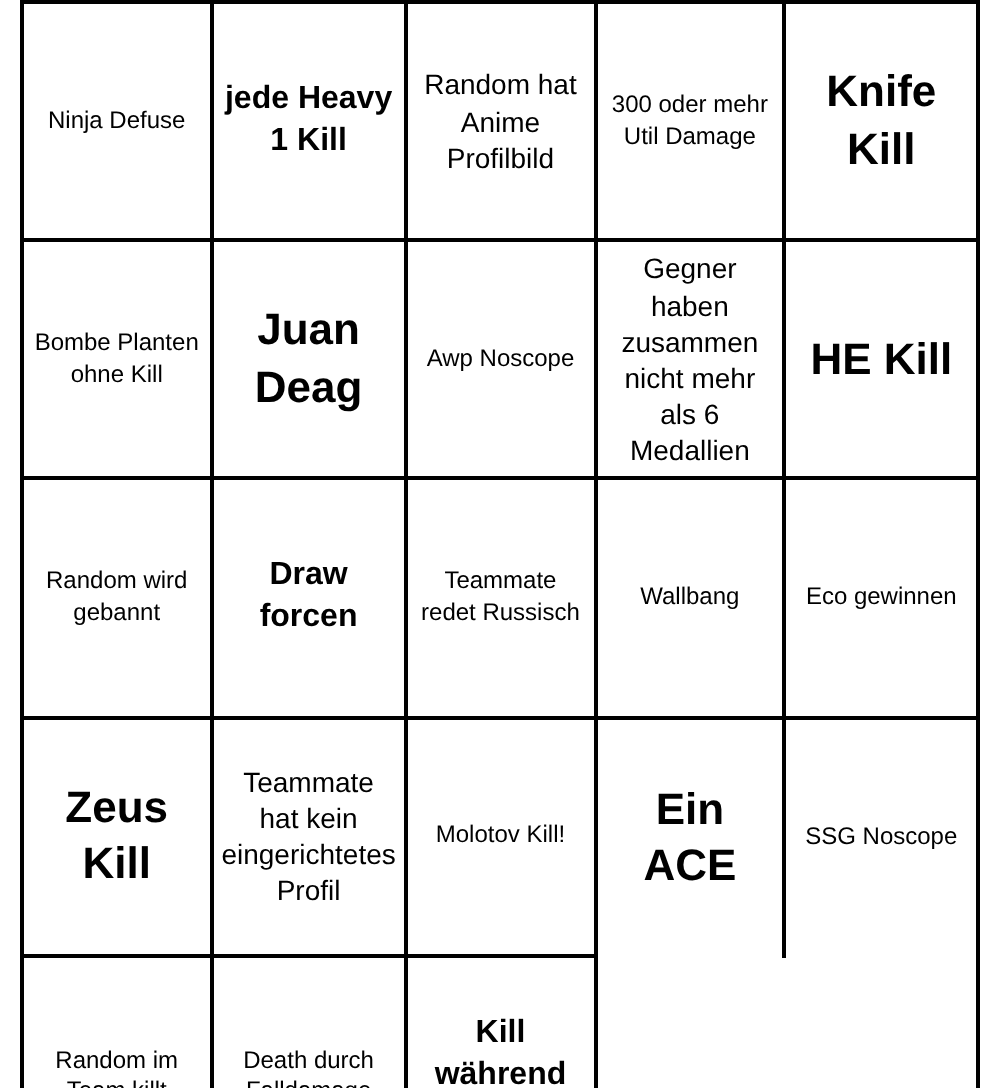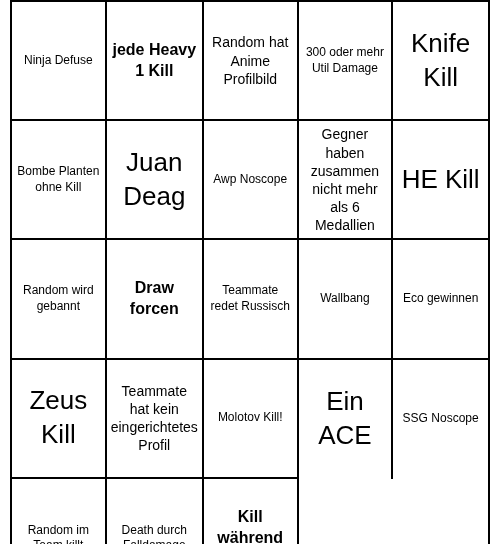--- a/index.html
+++ b/index.html
@@ -65,22 +65,22 @@
 
     .bingo-cell:nth-child(5n) {
       border-right: none;
     }
 
     .bingo-cell:nth-last-child(-n+5) {
       border-bottom: none;
     }
 
     .bingo-cell.large-text {
-      font-size: 26px;
-      font-weight: normal;
+      font-size: 22px;
+      font-weight: bold;
     }
 
     .bingo-cell.medium-text {
       font-size: 16px;
       font-weight: bold;
     }
 
     .bingo-cell.small-text {
       font-size: 14px;
     }

